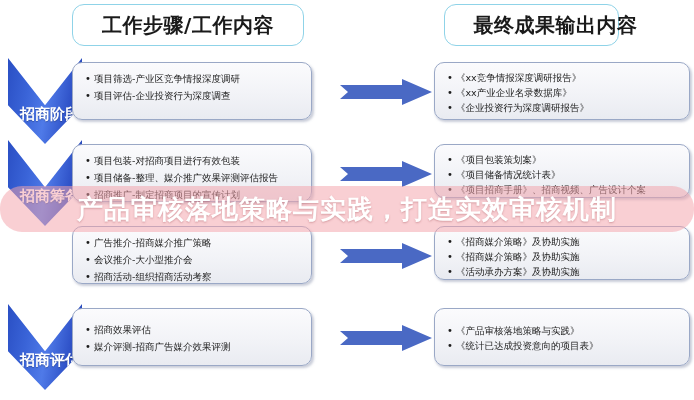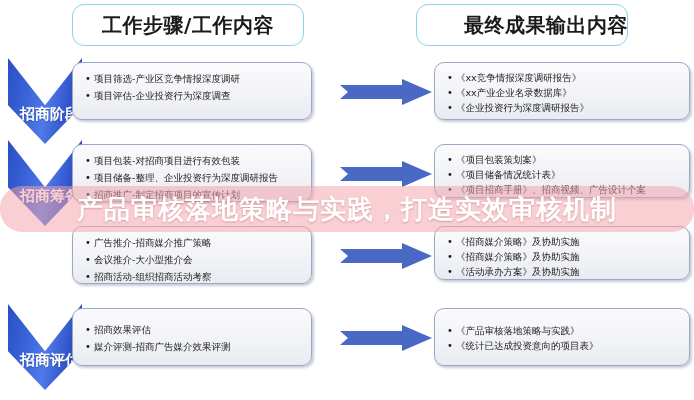--- a/index.html
+++ b/index.html
@@ -37,21 +37,21 @@
     box-sizing: border-box;
   }
   .header-pill .pill-text {
     font-size: 20px;
     font-weight: bold;
     color: #1a1a1a;
     letter-spacing: 0.5px;
     white-space: nowrap;
   }
   #header-left  { left: 72px;  width: 232px; }
-  #header-right { left: 416px; width: 212px; padding-left: 48px; }
+  #header-right { left: 444px; width: 175px; padding-left: 48px; }
 
   
   .stage-chevron {
     position: absolute;
     left: 8px;
     width: 74px;
     height: 86px;
     background: linear-gradient(100deg, #2a4fc4 0%, #3a64d8 28%, #4f7ae8 52%, #2f52c8 78%, #23409e 100%);
     clip-path: polygon(0% 0%, 50% 55%, 100% 0%, 100% 55%, 50% 100%, 0% 55%);
     display: flex;
@@ -202,21 +202,21 @@
   </div>
 
   <div class="content-box left-box" style="top:144px; height:58px;">
     <ul class="bullet-list">
       <li class="bullet-row">
         <span class="bullet-dot">•</span>
         <span class="bullet-text">项目包装-对招商项目进行有效包装</span>
       </li>
       <li class="bullet-row">
         <span class="bullet-dot">•</span>
-        <span class="bullet-text">项目储备-整理、企业投资行为深度调研报告</span>
+        <span class="bullet-text">项目储备-整理、媒介推广效果评测评估报告</span>
       </li>
       <li class="bullet-row">
         <span class="bullet-dot">•</span>
         <span class="bullet-text">招商推广-制定招商项目的宣传计划</span>
       </li>
     </ul>
   </div>
 
   <div class="connector-arrow" style="top:161px;">
     <svg viewBox="0 0 92 26" xmlns="http://www.w3.org/2000/svg">

